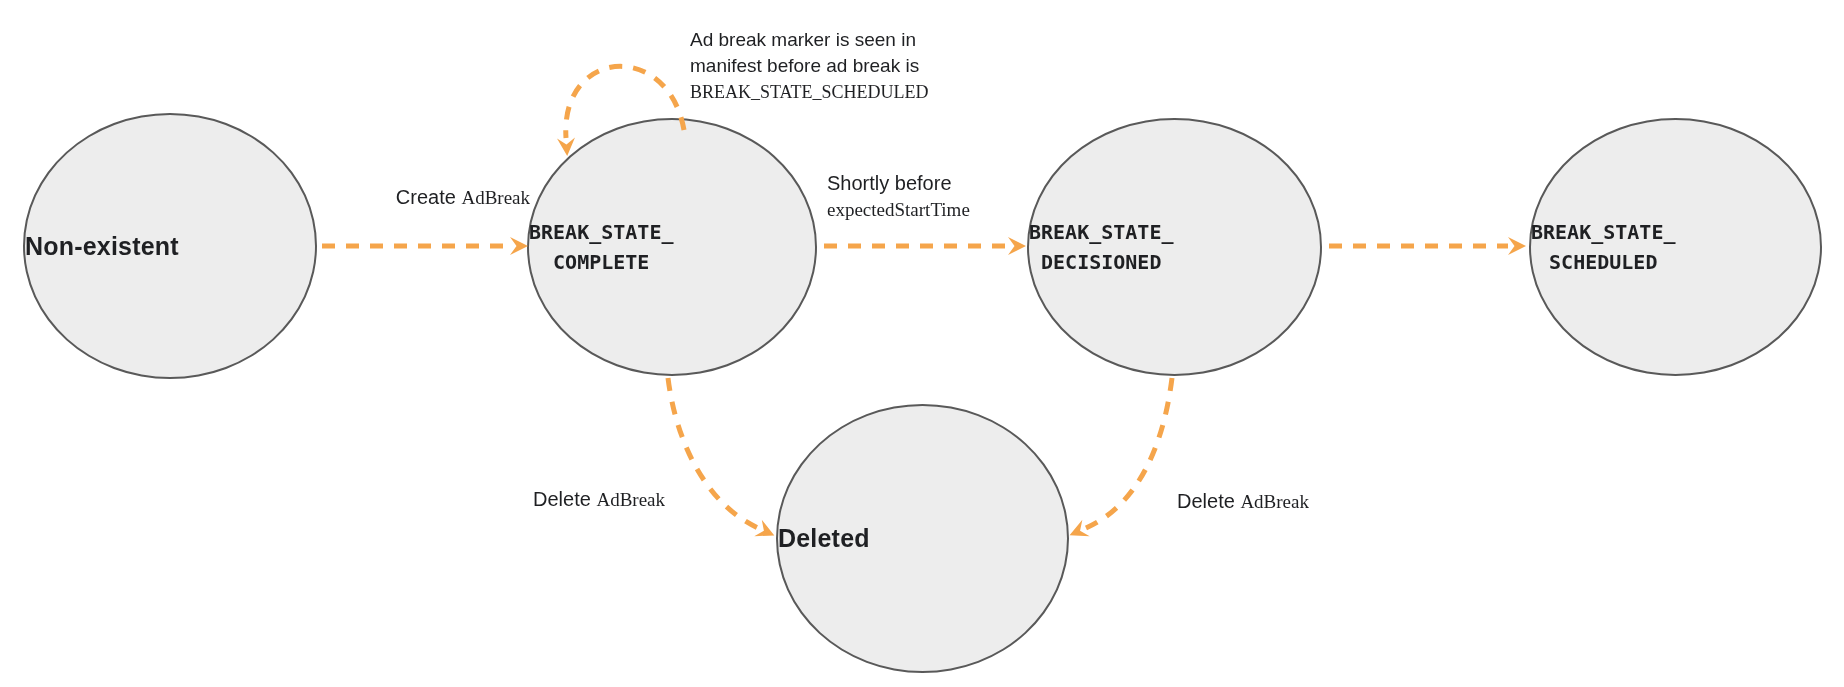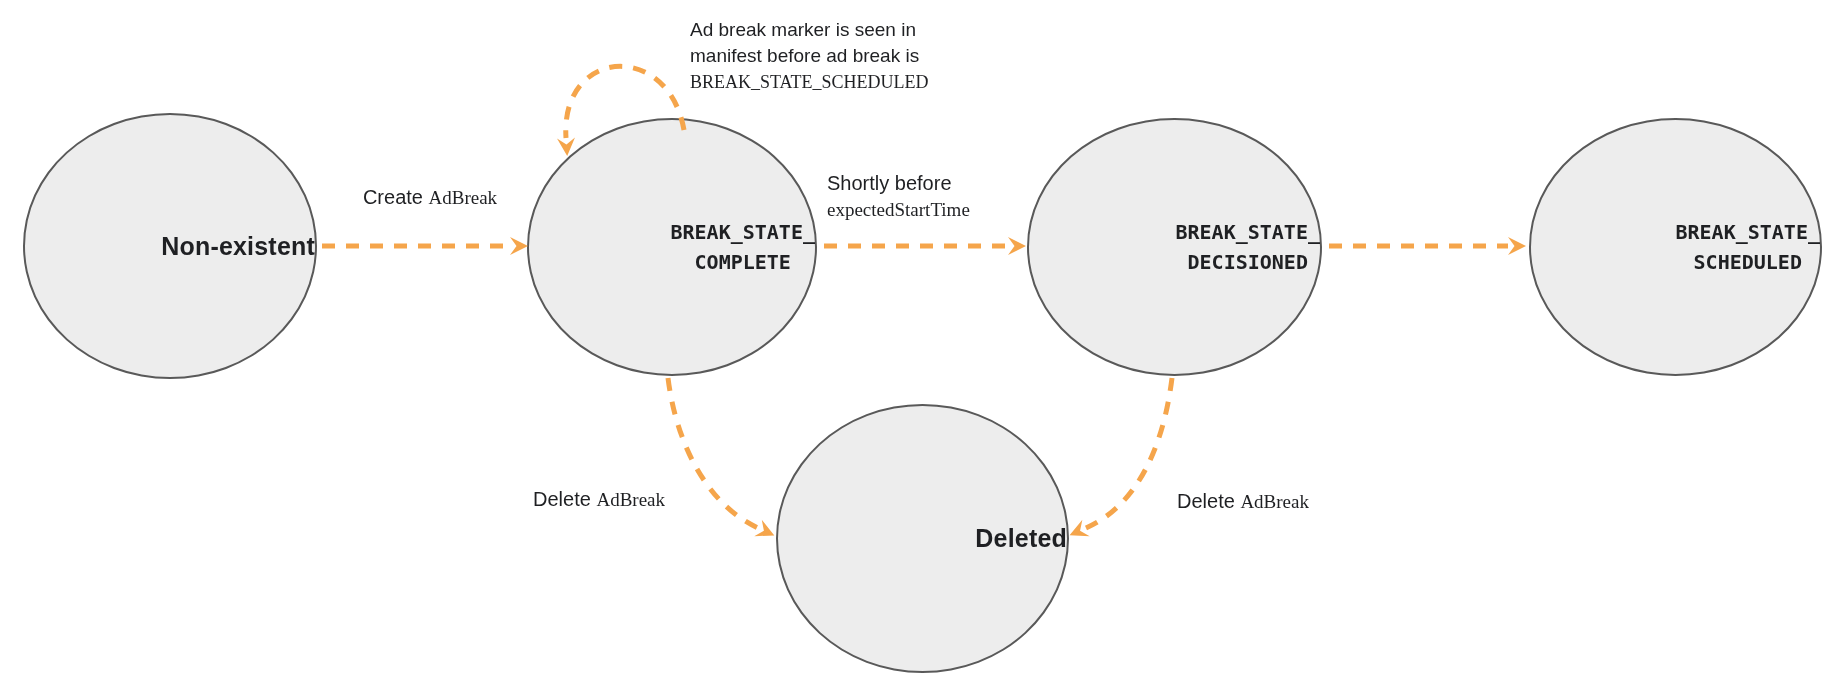--- a/index.html
+++ b/index.html
@@ -15,21 +15,21 @@
     background:#ffffff;
     font-family:"Liberation Sans",sans-serif;
     color:var(--ink);
     overflow:hidden;
   }
   .node{
     position:absolute;
     background:var(--node-fill);
     border:2px solid var(--node-border);
     border-radius:50%;
-    display:flex;align-items:center;justify-content:flex-end;
+    display:flex;align-items:center;justify-content:flex-start;
     text-align:center;
     box-sizing:border-box;
   }
   .node .lbl-sans{
     font-weight:bold;font-size:25px;letter-spacing:.2px;
   }
   .node .lbl-mono{
     font-family:"DejaVu Sans Mono","Liberation Mono",monospace;
     font-weight:bold;font-size:20px;line-height:30px;white-space:pre;
   }
@@ -88,23 +88,23 @@
 
     <line class="dashed" x1="824" y1="246" x2="1008" y2="246" marker-end="url(#ah)" style="stroke: rgb(245, 165, 75);"></line>
 
     <line class="dashed" x1="1329" y1="246" x2="1508" y2="246" marker-end="url(#ah)" style="stroke: rgb(245, 165, 75);"></line>
 
     <path class="dashed" d="M 668 378 C 676 442, 706 504, 758 528" marker-end="url(#ah)" style="stroke: rgb(245, 165, 75);"></path>
 
     <path class="dashed" d="M 1172 378 C 1164 442, 1140 504, 1086 528" marker-end="url(#ah)" style="stroke: rgb(245, 165, 75);"></path>
   </svg>
 
-  <div class="edge-label" style="left:330px;top:184px;width:200px;text-align:center;"><span>Create</span> <span class="code">AdBreak</span></div>
+  <div class="edge-label" style="left:330px;top:184px;width:200px;text-align:right;"><span>Create</span> <span class="code">AdBreak</span></div>
 
-  <div class="edge-label" style="left:690px;top:17px;font-size:19px;"><span>Ad break marker is seen in</span><br><span>manifest before ad break is</span><br><span class="code" style="font-size:18px;">BREAK_STATE_SCHEDULED</span></div>
+  <div class="edge-label" style="left:690px;top:27px;font-size:19px;"><span>Ad break marker is seen in</span><br><span>manifest before ad break is</span><br><span class="code" style="font-size:18px;">BREAK_STATE_SCHEDULED</span></div>
 
   <div class="edge-label" style="left:827px;top:170px;"><span>Shortly before</span><br><span class="code">expectedStartTime</span></div>
 
 
   <div class="edge-label" style="left:490px;top:486px;width:175px;text-align:right;"><span>Delete</span> <span class="code">AdBreak</span></div>
 
   <div class="edge-label" style="left:1177px;top:488px;"><span>Delete</span> <span class="code">AdBreak</span></div>
 
 </div>
 

